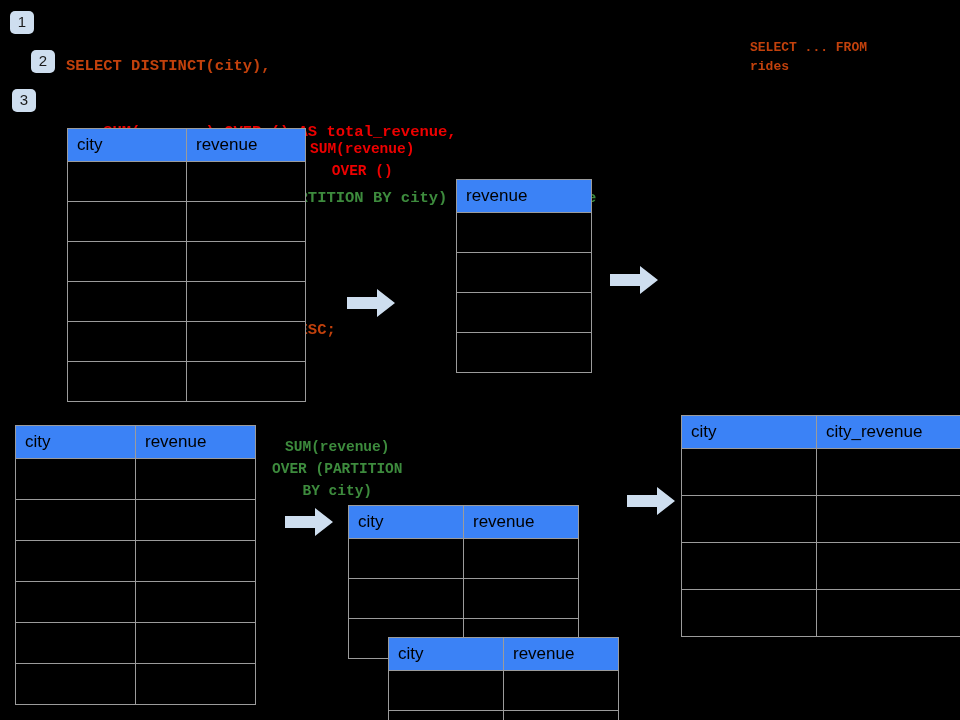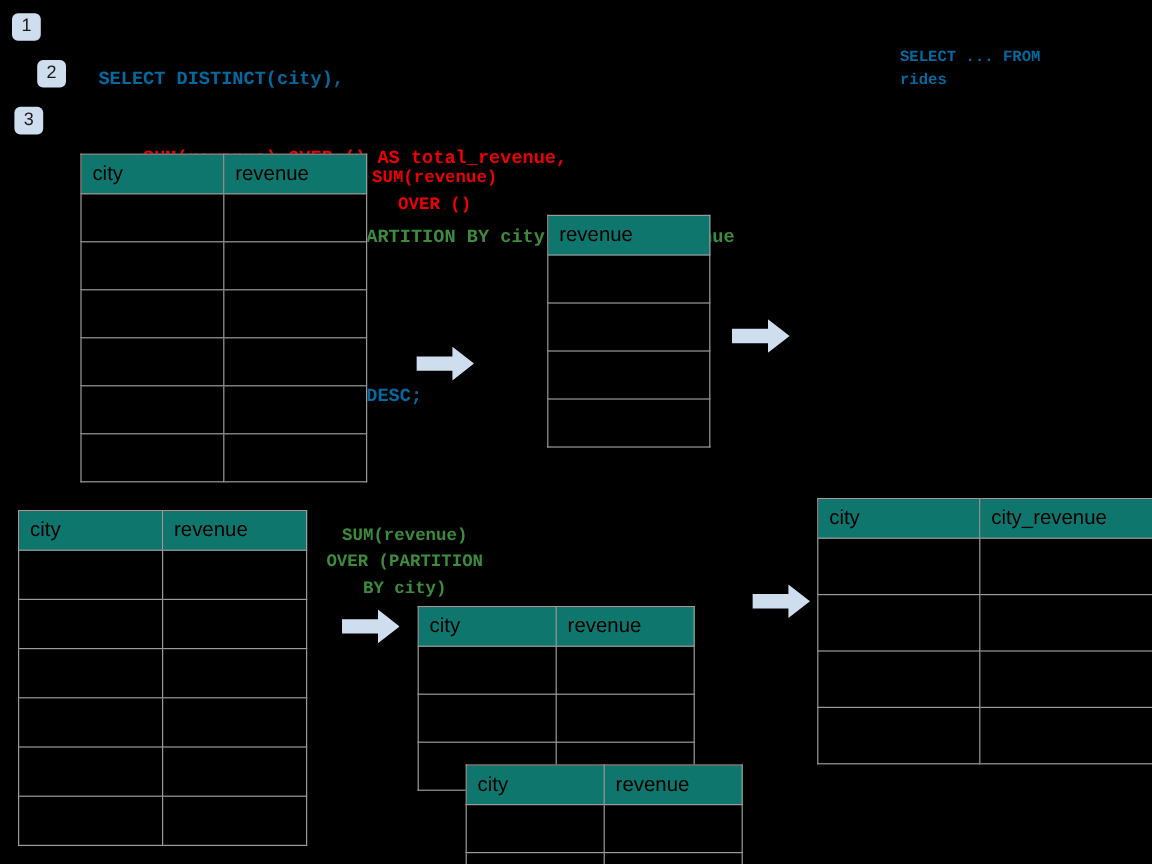--- a/index.html
+++ b/index.html
@@ -32,21 +32,21 @@
   .sql {
     position: absolute;
     font-family: "Liberation Mono", monospace;
     font-size: 15.5px;
     line-height: 22px;
     white-space: pre;
     font-weight: bold;
     letter-spacing: 0px;
   }
   .sql-line { white-space: pre; }
-  .c-purple { color: #0369a1; }
+  .c-purple { color: #c2410c; }
   .c-red    { color: #EE0000; }
   .c-green  { color: #3D8B3D; }
 
   
   .annot {
     position: absolute;
     font-family: "Liberation Mono", monospace;
     font-weight: bold;
     white-space: pre;
     line-height: 19px;
@@ -60,21 +60,21 @@
     border-collapse: collapse;
     background: #000000;
     table-layout: fixed;
   }
   .tbl th, .tbl td {
     border: 1px solid #9B9B9B;
     padding: 0;
     margin: 0;
   }
   .tbl th {
-    background: #0f766e;
+    background: #3b82f6;
     color: #000000;
     font-family: "Liberation Sans", sans-serif;
     font-weight: normal;
     font-size: 17px;
     text-align: left;
     padding: 6px 0 6px 9px;
     height: 33px;
   }
   .tbl td {
     background: #000000;
@@ -87,21 +87,21 @@
     display: block;
   }
 </style>
 </head>
 <body>
 
 <div class="badge" style="left:10px; top:11px;">1</div>
 <div class="badge" style="left:31px; top:50px;">2</div>
 <div class="badge" style="left:12px; top:89px;">3</div>
 
-<div class="sql" style="left:82px; top:11px;">
+<div class="sql" style="left:66px; top:11px;">
   <div class="sql-line c-purple">SELECT DISTINCT(city),</div>
   <div class="sql-line c-red">    SUM(revenue) OVER () AS total_revenue,</div>
   <div class="sql-line c-green">    SUM(revenue) OVER (PARTITION BY city) as city_revenue</div>
   <div class="sql-line c-purple">  FROM rides</div>
   <div class="sql-line c-purple">  ORDER by city_revenue DESC;</div>
 </div>
 
 <div class="annot annot-small c-purple" style="left:750px; top:38px;">SELECT ... FROM
 rides</div>
 

